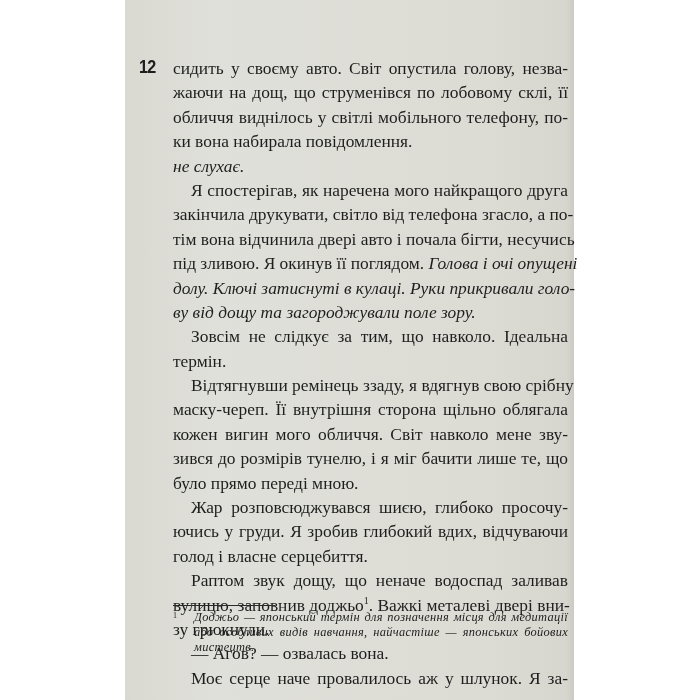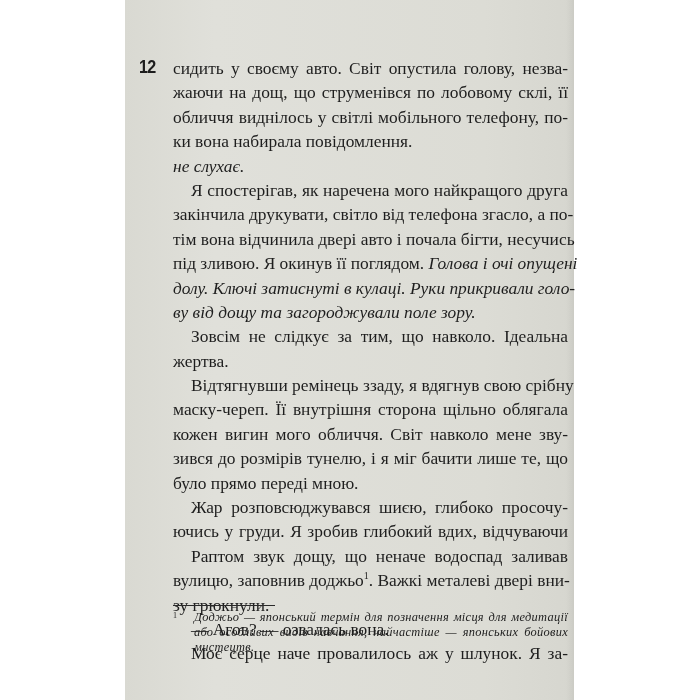--- a/index.html
+++ b/index.html
@@ -68,30 +68,31 @@
   <span class="line last"><em>не слухає.</em></span>
 
   <span class="line indent"><span>Я спостерігав, як наречена мого найкращого друга</span></span>
   <span class="line"><span>закінчила друкувати, світло від телефона згасло, а по-</span></span>
   <span class="line"><span>тім вона відчинила двері авто і почала бігти, несучись</span></span>
   <span class="line"><span>під зливою. Я окинув її поглядом. </span><em>Голова і очі опущені</em></span>
   <span class="line"><em>долу. Ключі затиснуті в кулаці. Руки прикривали голо-</em></span>
   <span class="line last"><em>ву від дощу та загороджували поле зору.</em></span>
 
   <span class="line indent"><span>Зовсім не слідкує за тим, що навколо. Ідеальна</span></span>
-  <span class="line last"><span>жертва.</span></span>
+  <span class="line last"><span>термін.</span></span>
 
   <span class="line indent"><span>Відтягнувши ремінець ззаду, я вдягнув свою срібну</span></span>
   <span class="line"><span>маску-череп. Її внутрішня сторона щільно облягала</span></span>
   <span class="line"><span>кожен вигин мого обличчя. Світ навколо мене зву-</span></span>
   <span class="line"><span>зився до розмірів тунелю, і я міг бачити лише те, що</span></span>
   <span class="line last"><span>було прямо переді мною.</span></span>
 
   <span class="line indent"><span>Жар розповсюджувався шиєю, глибоко просочу-</span></span>
   <span class="line"><span>ючись у груди. Я зробив глибокий вдих, відчуваючи</span></span>
+  <span class="line last"><span>голод і власне серцебиття.</span></span>
 
   <span class="line indent"><span>Раптом звук дощу, що неначе водоспад заливав</span></span>
   <span class="line"><span>вулицю, заповнив доджьо</span><sup>1</sup><span>. Важкі металеві двері вни-</span></span>
   <span class="line last"><span>зу грюкнули.</span></span>
 
   <span class="line indent last"><span>— Агов? — озвалась вона.</span></span>
 
   <span class="line indent"><span>Моє серце наче провалилось аж у шлунок. Я за-</span></span>
 
 </div>

